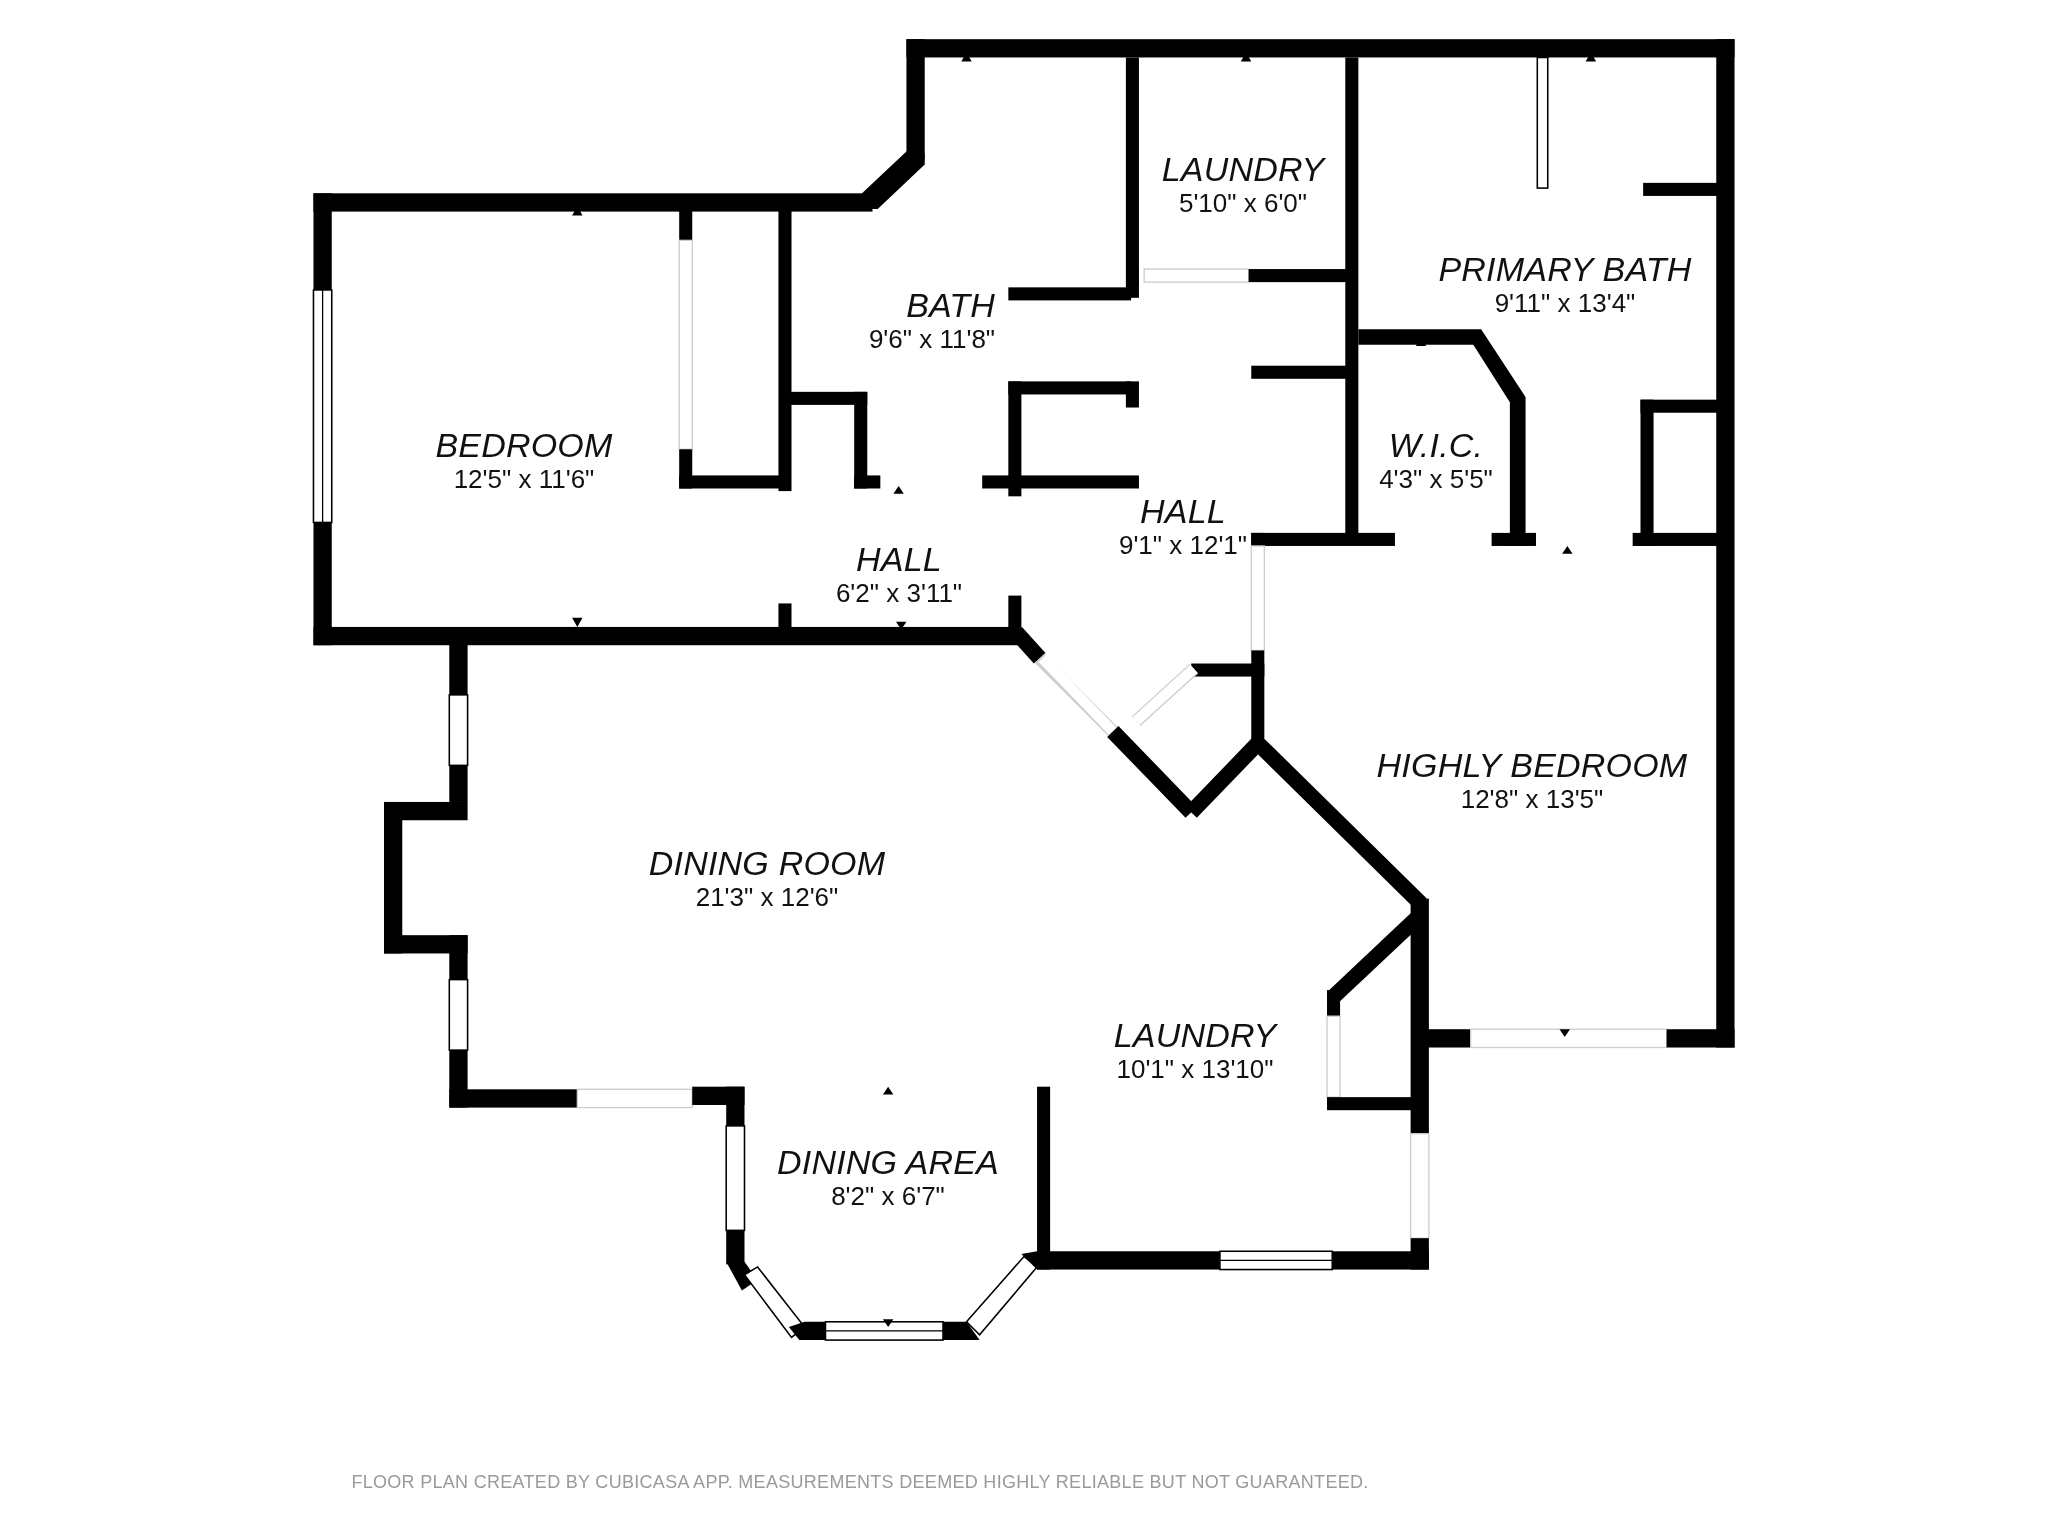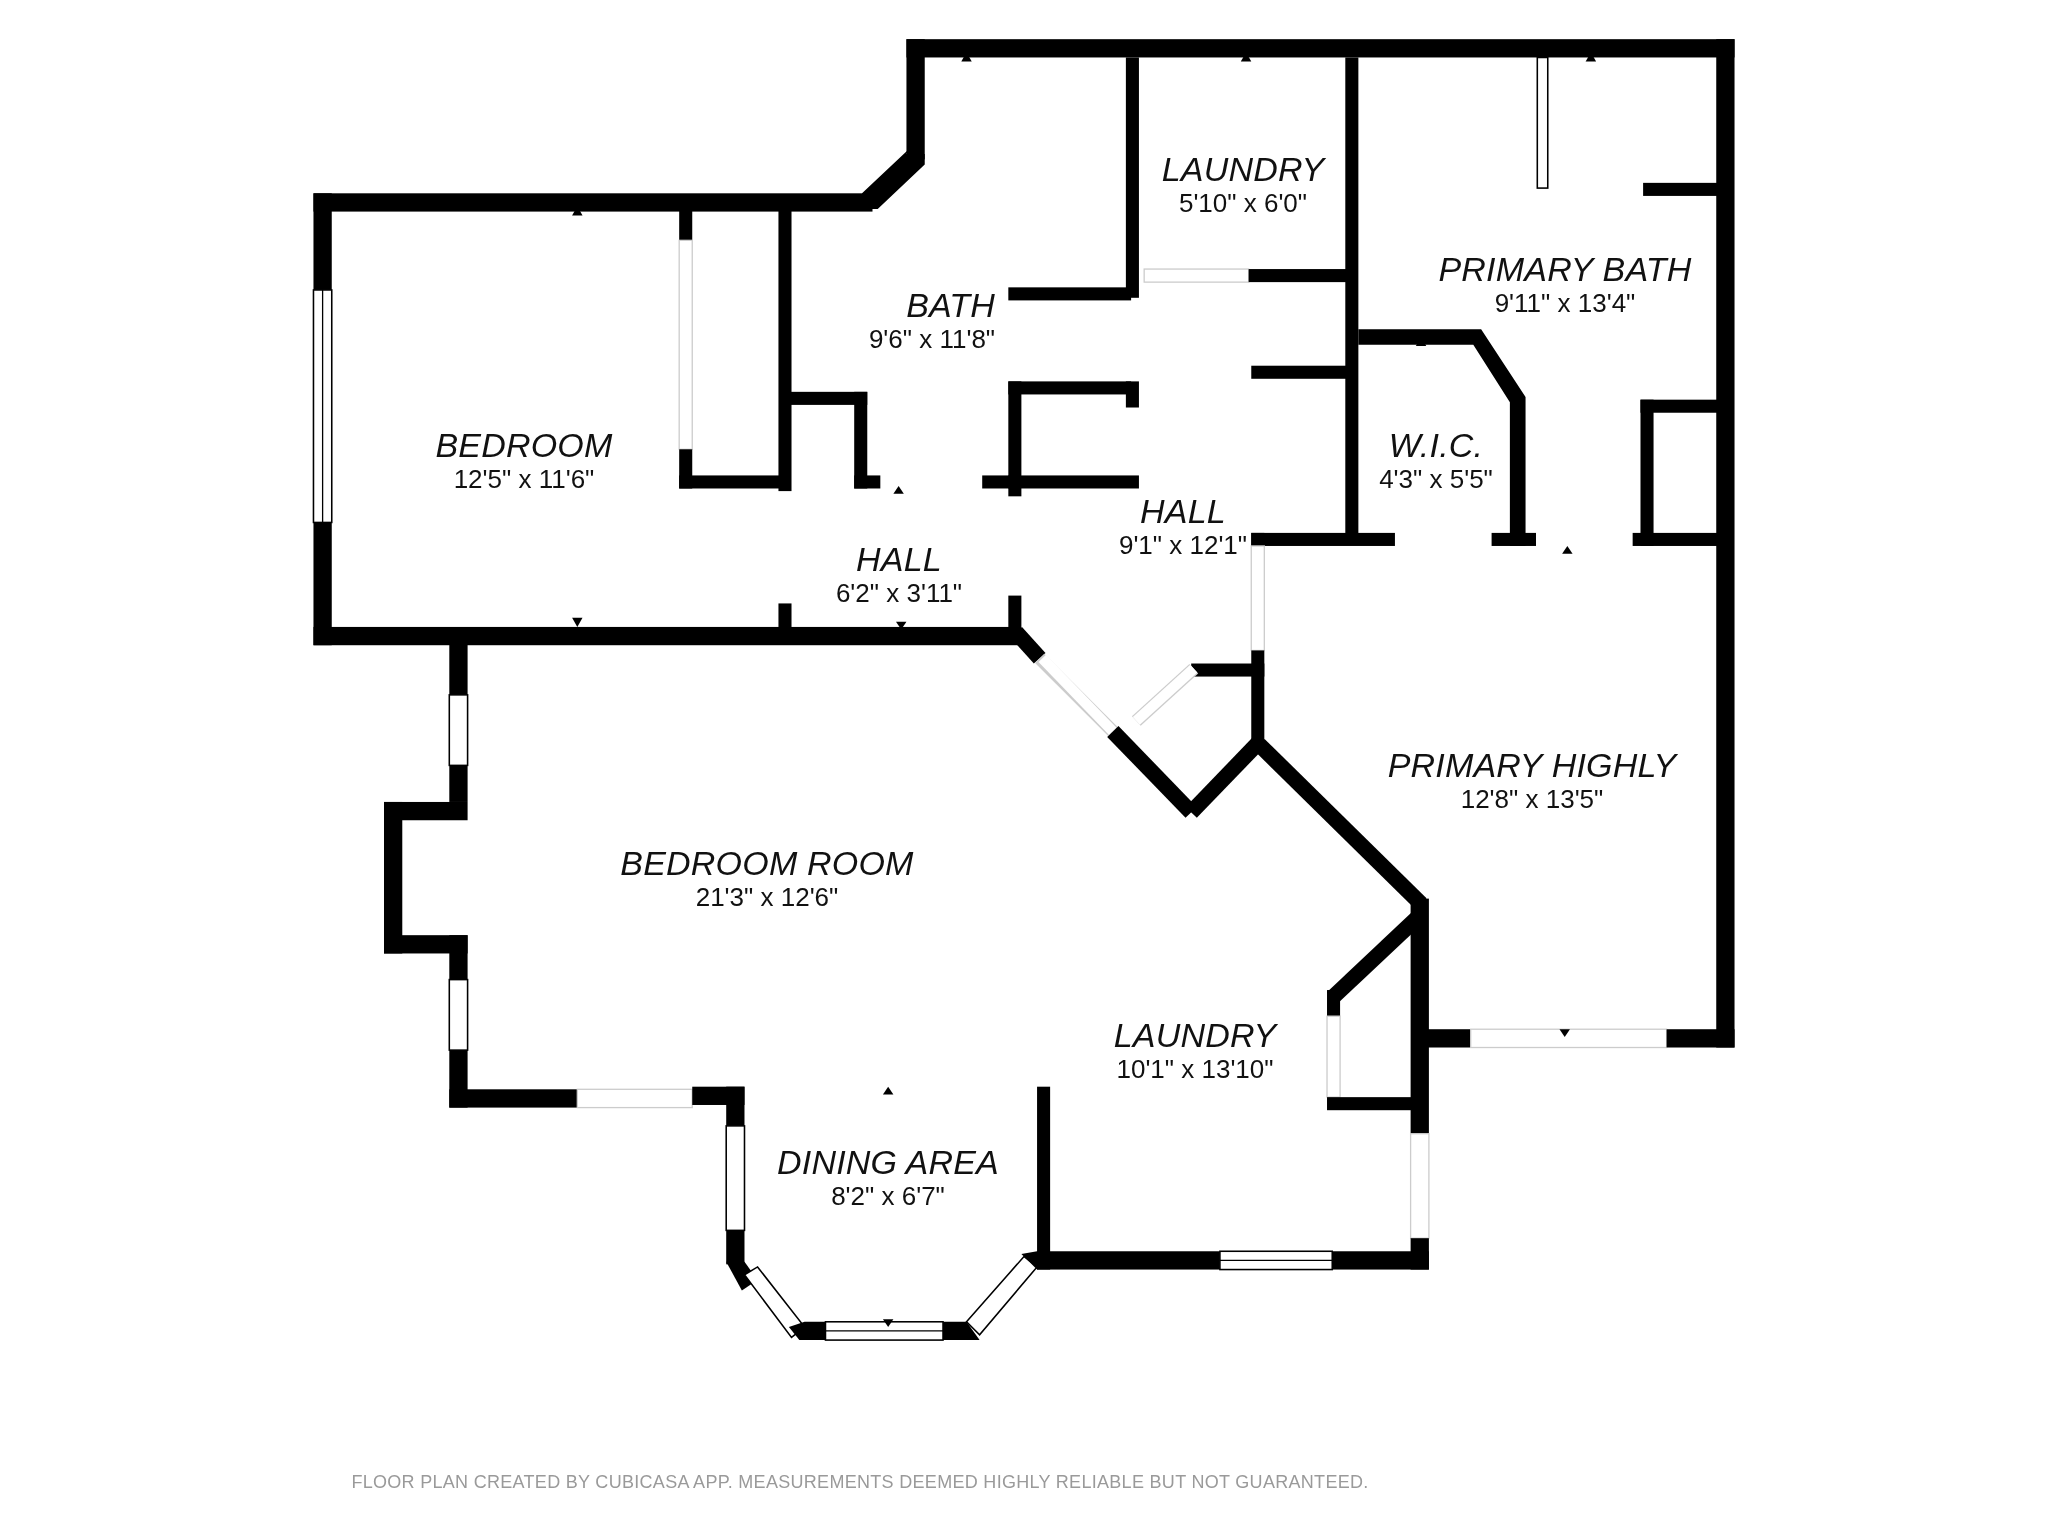--- a/index.html
+++ b/index.html
@@ -169,25 +169,25 @@
 </div>
 <div class="label" style="left:899px;top:542px;">
   <div class="name">HALL</div>
   <div class="dim">6'2" x 3'11"</div>
 </div>
 <div class="label" style="left:1183px;top:494px;">
   <div class="name">HALL</div>
   <div class="dim">9'1" x 12'1"</div>
 </div>
 <div class="label" style="left:1532px;top:748px;">
-  <div class="name">PRIMARY HIGHLY</div>
+  <div class="name">HIGHLY BEDROOM</div>
   <div class="dim">12'8" x 13'5"</div>
 </div>
 <div class="label" style="left:767px;top:846px;">
-  <div class="name">BEDROOM ROOM</div>
+  <div class="name">DINING ROOM</div>
   <div class="dim">21'3" x 12'6"</div>
 </div>
 <div class="label" style="left:1195px;top:1018px;">
   <div class="name">LAUNDRY</div>
   <div class="dim">10'1" x 13'10"</div>
 </div>
 <div class="label" style="left:888px;top:1145px;">
   <div class="name">DINING AREA</div>
   <div class="dim">8'2" x 6'7"</div>
 </div>

